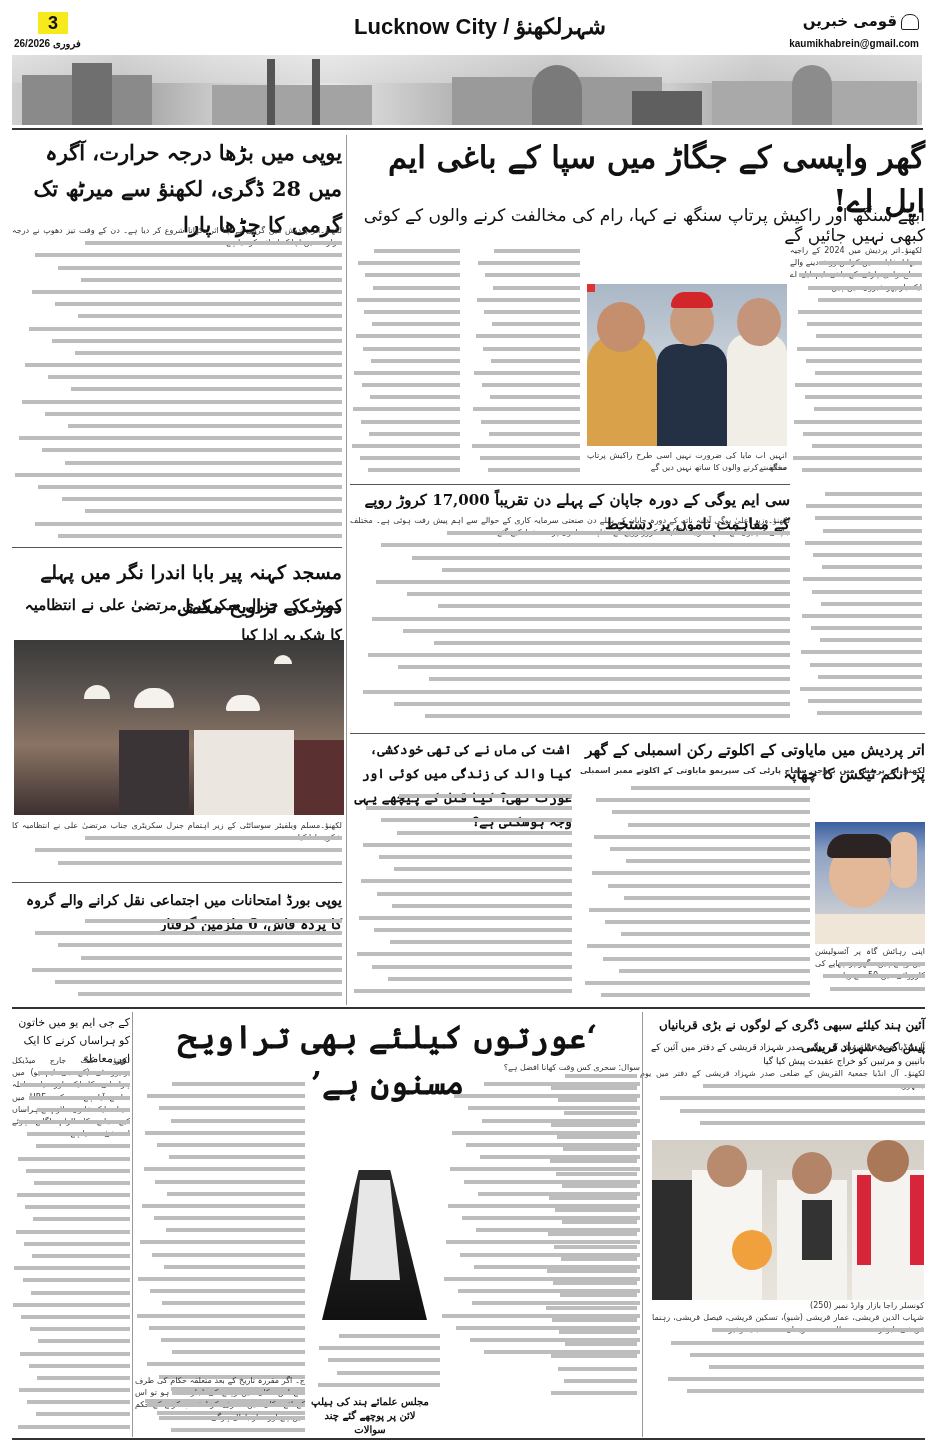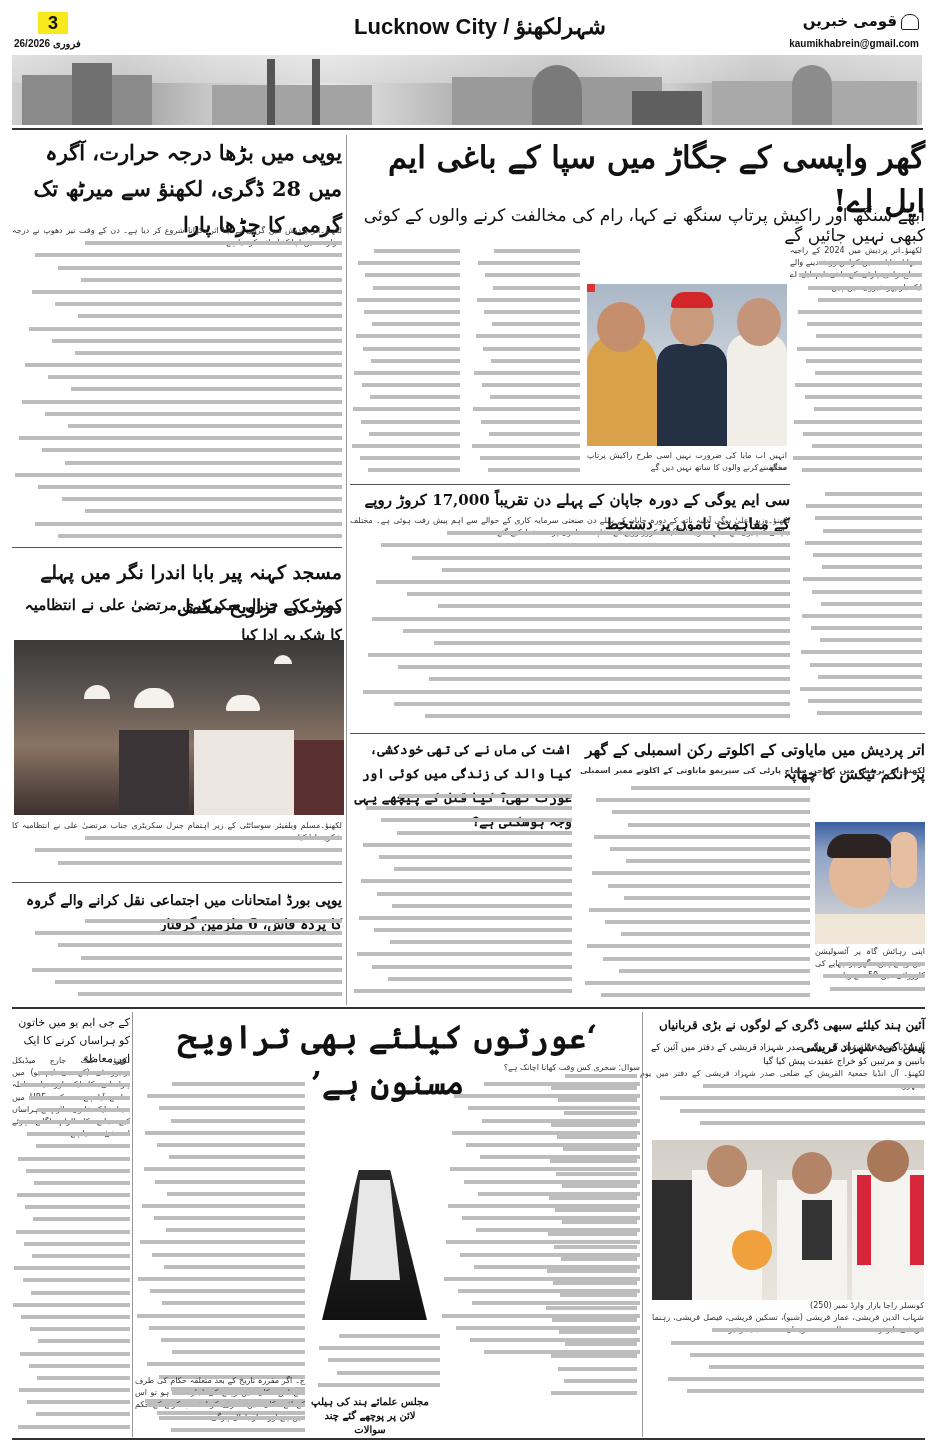--- a/index.html
+++ b/index.html
@@ -755,21 +755,21 @@
     <span style="height: 12.2px; position: relative;">
       <i style="position: absolute; right: 0px; top: 4px; height: 4px; background: rgb(189, 189, 189); width: 79%;"></i>
     </span>
     <span style="height: 12.2px; position: relative;">
       <i style="position: absolute; right: 0px; top: 4px; height: 4px; background: rgb(189, 189, 189); width: 94%;"></i>
     </span>
   </div>
 
 <div class="abs rtl headline" style="left:135px;top:1014px;width:505px;font-size:32px;line-height:46px;text-align:center;">‘عورتوں کیلئے بھی تراویح مسنون ہے’</div>
 <div class="abs col-text" style="left:135px;top:1062px;width:505px;height:14px;">
-  <span>سوال: سحری کس وقت کھانا اچانک ہے؟</span>
+  <span>سوال: سحری کس وقت کھانا افضل ہے؟</span>
 </div>
 <div class="abs col-text" style="left:440px;top:1078px;width:200px;height:290px;">
     <span style="height: 12.2px; position: relative;">
       <i style="position: absolute; right: 0px; top: 4px; height: 4px; background: rgb(189, 189, 189); width: 78%;"></i>
     </span>
     <span style="height: 12.2px; position: relative;">
       <i style="position: absolute; right: 0px; top: 4px; height: 4px; background: rgb(189, 189, 189); width: 93%;"></i>
     </span>
     <span style="height: 12.2px; position: relative;">
       <i style="position: absolute; right: 0px; top: 4px; height: 4px; background: rgb(189, 189, 189); width: 86%;"></i>

